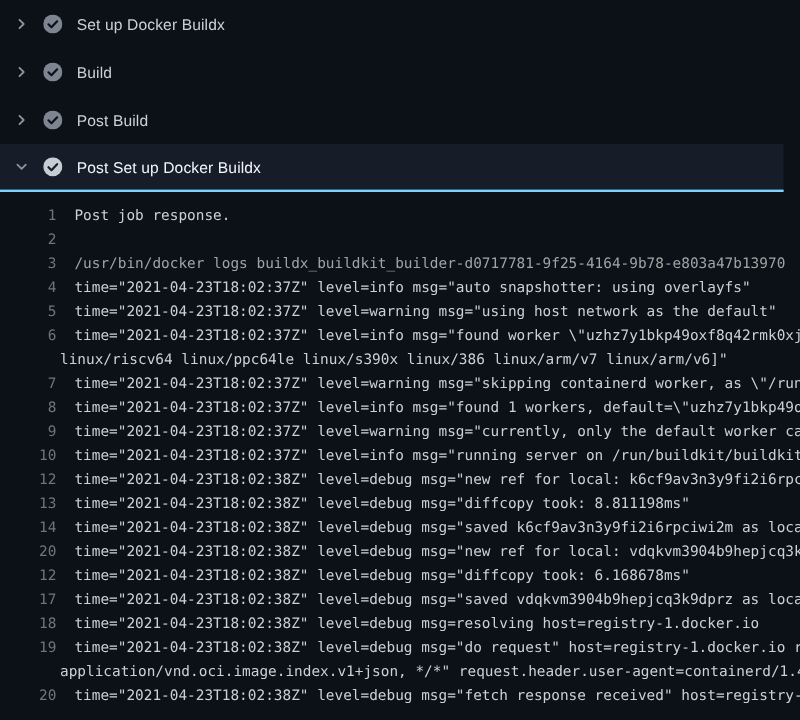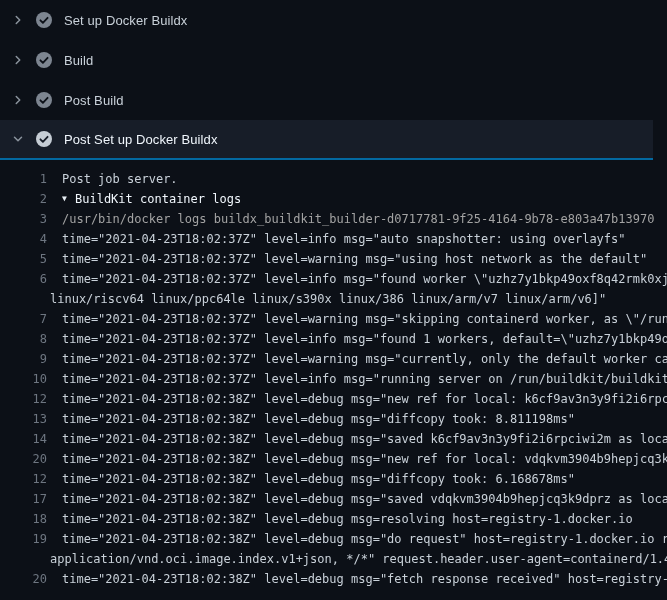--- a/index.html
+++ b/index.html
@@ -11,21 +11,21 @@
 
   
   .steps { width:653px; }
   .step-row {
     display:flex; align-items:center;
     height:40px; padding:0 16px 0 10px;
     cursor:pointer; box-sizing:border-box;
   }
   .step-row.expanded {
     background:#171d28;
-    border-bottom:2px solid #0369a1;
+    border-bottom:2px solid #7dd3fc;
   }
   .icon-box {
     width:16px; height:16px; flex:none;
     display:flex; align-items:center; justify-content:center;
   }
   .step-check { margin-left:10px; }
   .step-label { margin-left:12px; font-size:13px; color:#c9d1d9; letter-spacing:.1px; }
   .step-row.expanded .step-label { color:#f0f6fc; font-weight:500; }
 
   
@@ -110,22 +110,22 @@
           <path d="M4.4 8.3l2.5 2.5 4.7-5" stroke="#171d28" stroke-width="1.8" fill="none" stroke-linecap="round" stroke-linejoin="round"></path>
         </svg>
     </span>
     <span class="step-label">Post Set up Docker Buildx</span>
   </div>
 
 </div>
 
 <div class="log">
   <div>
-      <div class="log-row plain"><span class="ln">1</span><span class="lt">Post job server.</span></div>
-      <div class="log-row group"><span class="ln">2</span><span class="lt"><span class="tri">▼</span><span>BuildKit container logs</span></span></div>
+      <div class="log-row plain"><span class="ln">1</span><span class="lt">Post job response.</span></div>
+      <div class="log-row group"><span class="ln">2</span></div>
       <div class="log-row command"><span class="ln">3</span><span class="lt">/usr/bin/docker logs buildx_buildkit_builder-d0717781-9f25-4164-9b78-e803a47b13970</span></div>
       <div class="log-row plain"><span class="ln">4</span><span class="lt">time="2021-04-23T18:02:37Z" level=info msg="auto snapshotter: using overlayfs"</span></div>
       <div class="log-row plain"><span class="ln">5</span><span class="lt">time="2021-04-23T18:02:37Z" level=warning msg="using host network as the default"</span></div>
       <div class="log-row plain"><span class="ln">6</span><span class="lt">time="2021-04-23T18:02:37Z" level=info msg="found worker \"uzhz7y1bkp49oxf8q42rmk0xj</span></div>
       <div class="log-row continuation"><span class="ln"></span><span class="lt">linux/riscv64 linux/ppc64le linux/s390x linux/386 linux/arm/v7 linux/arm/v6]"</span></div>
       <div class="log-row plain"><span class="ln">7</span><span class="lt">time="2021-04-23T18:02:37Z" level=warning msg="skipping containerd worker, as \"/run</span></div>
       <div class="log-row plain"><span class="ln">8</span><span class="lt">time="2021-04-23T18:02:37Z" level=info msg="found 1 workers, default=\"uzhz7y1bkp49o</span></div>
       <div class="log-row plain"><span class="ln">9</span><span class="lt">time="2021-04-23T18:02:37Z" level=warning msg="currently, only the default worker ca</span></div>
       <div class="log-row plain"><span class="ln">10</span><span class="lt">time="2021-04-23T18:02:37Z" level=info msg="running server on /run/buildkit/buildkitd</span></div>
       <div class="log-row plain"><span class="ln">12</span><span class="lt">time="2021-04-23T18:02:38Z" level=debug msg="new ref for local: k6cf9av3n3y9fi2i6rpc</span></div>

